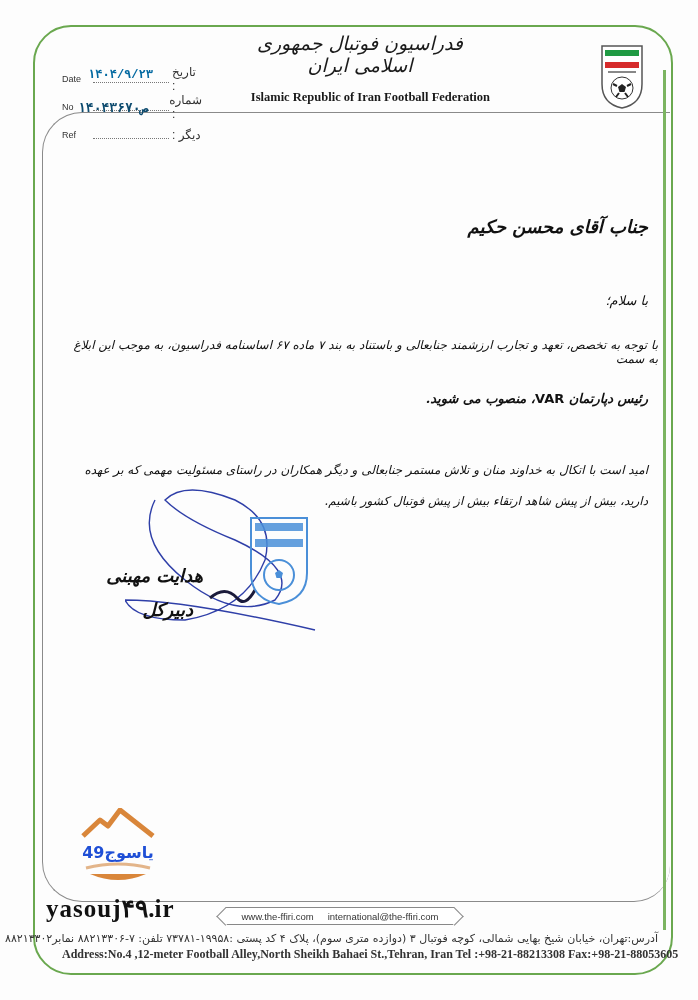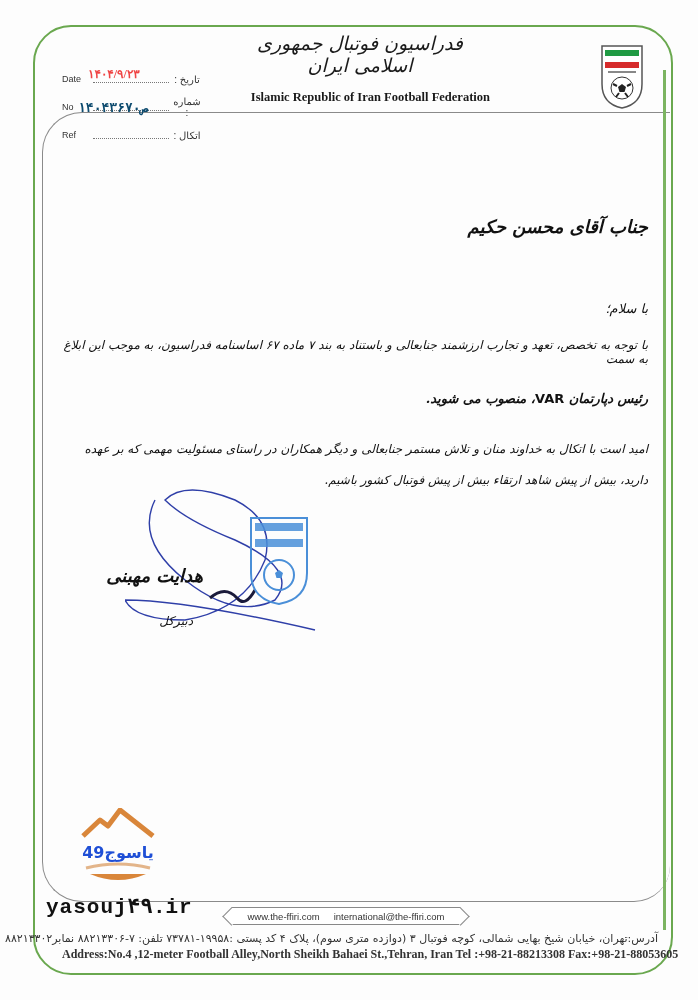--- a/index.html
+++ b/index.html
@@ -18,53 +18,53 @@
     .right-green-bar {
       position: absolute; left: 663px; top: 70px; width: 3px; height: 860px;
       background: #7cb461;
     }
 
     
     .meta { position: absolute; left: 62px; top: 58px; width: 140px; font-family: "Liberation Sans", sans-serif; font-size: 9px; color: #333; }
     .meta-row { position: relative; height: 14px; display: flex; align-items: center; margin-top: 14px; }
     .meta-en { width: 28px; }
     .meta-line { flex: 1; border-bottom: 1px dotted #777; height: 8px; margin: 0 3px; }
-    .meta-fa { direction: rtl; width: 30px; text-align: center; font-size: 10px; }
-    .meta-hand { position: absolute; left: 26px; top: -5px; font-family: Liberation Serif, serif; color: #ef4444; font-size: 12px; font-weight: bold; }
+    .meta-fa { direction: rtl; width: 30px; text-align: left; font-size: 12px; }
+    .meta-hand { position: absolute; left: 26px; top: -5px; font-family: Liberation Mono, monospace; color: #0369a1; font-size: 12px; font-weight: bold; }
     .ref-hand { position: absolute; left: 78px; top: 100px; font-family: Liberation Mono, monospace; color: #0c4a6e; font-size: 13px; font-weight: bold; letter-spacing: 1px; }
 
     
     .title-fa { position: absolute; left: 230px; top: 32px; width: 260px; text-align: center; direction: rtl; font-family: "DejaVu Serif", serif; font-size: 19px; font-style: italic; }
     .title-en { position: absolute; left: 220px; top: 90px; width: 270px; text-align: right; font-family: "Liberation Serif", serif; font-weight: bold; font-size: 12.5px; }
 
     
     .logo { position: absolute; left: 600px; top: 44px; width: 44px; height: 66px; }
 
     
     .rtl { direction: rtl; position: absolute; font-family: "DejaVu Serif", serif; font-style: italic; color: #111; margin-top: 38px; }
     .salutation { right: 50px; top: 178px; font-size: 18px; font-weight: bold; }
-    .greeting { right: 50px; top: 263px; font-size: 13px; }
-    .para1 { right: 50px; top: 300px; width: 590px; font-size: 12px; text-align: right; }
+    .greeting { right: 50px; top: 255px; font-size: 13px; }
+    .para1 { right: 40px; top: 300px; width: 590px; font-size: 12px; text-align: right; }
     .appoint { right: 50px; top: 353px; font-size: 13px; font-weight: bold; }
     .appoint b { font-style: normal; font-family: "DejaVu Sans", sans-serif; }
-    .para2 { right: 50px; top: 396px; width: 590px; font-size: 12px; text-align: right; line-height: 2.6; }
+    .para2 { right: 50px; top: 417px; width: 590px; font-size: 12px; text-align: right; line-height: 2.6; }
 
     
     .sig-svg { position: absolute; left: 125px; top: 480px; width: 200px; height: 160px; }
     .sig-name { right: 495px; top: 527px; font-size: 18px; font-weight: bold; }
-    .sig-title { right: 505px; top: 576px; font-size: 12px; }
+    .sig-title { right: 505px; top: 561px; font-size: 18px; font-weight: bold; }
     .stamp { position: absolute; left: 248px; top: 515px; width: 62px; height: 92px; }
 
     
     .wm-logo { position: absolute; left: 78px; top: 808px; width: 80px; height: 80px; }
-    .wm-text { position: absolute; left: 46px; top: 894px; font-family: Liberation Mono, monospace; font-weight: bold; font-size: 21px; color: #111; letter-spacing: 1px; }
+    .wm-text { position: absolute; left: 46px; top: 894px; font-family: Liberation Serif, serif; font-weight: bold; font-size: 25px; color: #111; letter-spacing: 1px; }
 
     
     .contact-pill {
-      position: absolute; left: 231px; top: 907px; width: 230px; height: 18px;
+      position: absolute; left: 225px; top: 907px; width: 230px; height: 18px;
       border-top: 1px solid #888; border-bottom: 1px solid #888;
       font-family: "Liberation Sans", sans-serif; font-size: 9.5px; color: #333;
       display: flex; align-items: center; justify-content: center; gap: 14px;
       background: #fff;
     }
     .contact-pill::before, .contact-pill::after {
       content: ""; position: absolute; top: 2px; width: 12px; height: 12px;
       border-left: 1px solid #888; border-bottom: 1px solid #888; background: #fff;
     }
     .contact-pill::before { left: -6px; transform: rotate(45deg); }
@@ -87,21 +87,21 @@
     <span class="meta-hand">۱۴۰۴/۹/۲۳</span>
   </div>
   <div class="meta-row">
     <span class="meta-en">No</span>
     <span class="meta-line"></span>
     <span class="meta-fa">شماره :</span>
   </div>
   <div class="meta-row">
     <span class="meta-en">Ref</span>
     <span class="meta-line"></span>
-    <span class="meta-fa">اتکال :</span>
+    <span class="meta-fa">دیگر :</span>
   </div>
 </div>
 <div class="ref-hand">۱۴۰۴ص۳۶۷۰</div>
 
 <div class="title-fa">فدراسیون فوتبال جمهوری اسلامی ایران</div>
 <div class="title-en">Islamic Republic of Iran Football Federation</div>
 
 <svg class="logo" viewBox="0 0 44 66">
   <path d="M2 2 H42 V40 Q42 60 22 64 Q2 60 2 40 Z" fill="#fff" stroke="#555" stroke-width="1.5"></path>
   <rect x="5" y="6" width="34" height="6" fill="#1f9a43"></rect>

